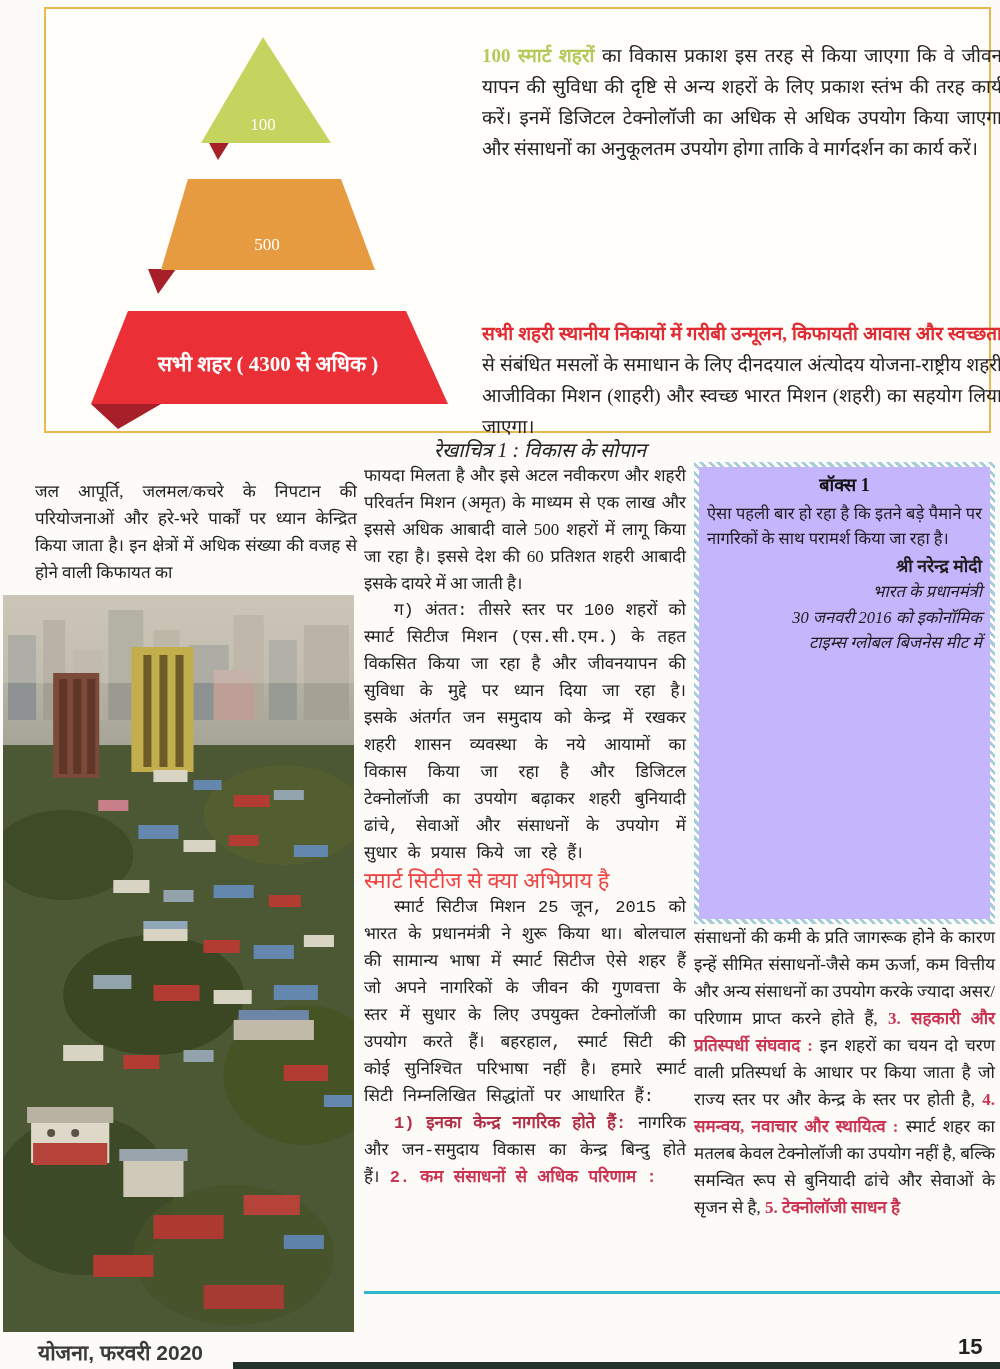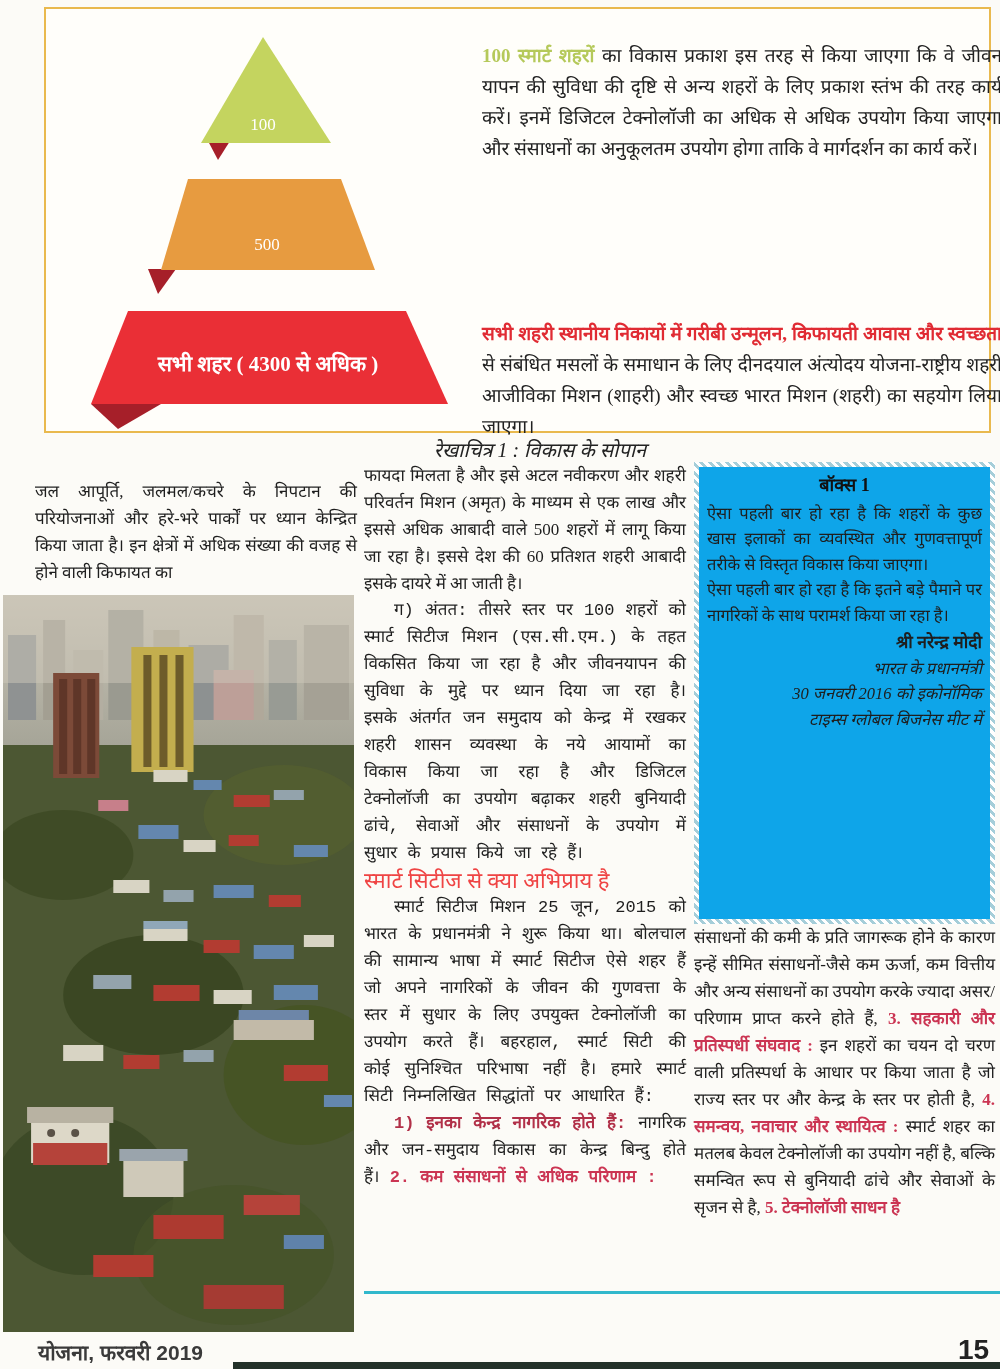--- a/index.html
+++ b/index.html
@@ -26,34 +26,34 @@
   .indent{text-indent:30px;font-family:Liberation Mono, monospace;}
   .subhead{color:#ef4444;font-weight:normal;font-size:22px;margin:2px 0;}
   .pt-dark{color:#b13048;font-weight:bold;}
   .pt-red{color:#cb3553;font-weight:bold;}
   
   .photo{position:absolute;left:3px;top:595px;width:351px;height:737px;}
   .photo svg{width:100%;height:100%;display:block;}
   
   .box1{border:5px solid #a5ced9;
         border-image:repeating-linear-gradient(45deg,#a5ced9 0 3px,#ffffff 3px 6px) 5;
-        background:#0ea5e9;height:448px;padding:4px 8px 0 8px;overflow:hidden;
+        background:#c4b5fd;height:448px;padding:4px 8px 0 8px;overflow:hidden;
         font-size:16.5px;line-height:25.5px;}
   .box1 .box-title{text-align:center;font-weight:bold;font-size:18px;margin:2px 0 2px 0;color:#111;}
   .box1 p{margin:0;text-align:justify;}
   .attr-name{text-align:right;font-weight:bold;font-size:17.5px;margin-top:2px;}
   .attr-line{text-align:right;font-style:italic;}
   .after-box{margin-top:9px;}
   
   .footrule{position:absolute;left:364px;top:1291px;width:636px;height:3px;background:#31b8cc;}
   .footnote{position:absolute;left:364px;top:1300px;width:632px;font-size:16px;color:#222;}
   .journal{position:absolute;left:38px;top:1338px;font-family:"Liberation Sans",sans-serif;
       font-weight:bold;font-size:21px;color:#3a3a3a;}
   .pageno{position:absolute;left:958px;top:1334px;font-family:"Liberation Sans",sans-serif;
-      font-weight:bold;font-size:28px;color:#222;}
+      font-weight:bold;font-size:22px;color:#222;}
   .bottom-bar{position:absolute;left:233px;top:1362px;width:767px;height:7px;background:#233129;}
   svg text{font-family:"Liberation Serif", serif;}
 </style>
 </head>
 <body>
 
 <div class="page">
 
   <div class="figure-box">
 
@@ -175,28 +175,27 @@
     <p>फायदा मिलता है और इसे अटल नवीकरण और शहरी परिवर्तन मिशन (अमृत) के माध्यम से एक लाख और इससे अधिक आबादी वाले 500 शहरों में लागू किया जा रहा है। इससे देश की 60 प्रतिशत शहरी आबादी इसके दायरे में आ जाती है।</p>
     <p class="indent">ग) अंतत: तीसरे स्तर पर 100 शहरों को स्मार्ट सिटीज मिशन (एस.सी.एम.) के तहत विकसित किया जा रहा है और जीवनयापन की सुविधा के मुद्दे पर ध्यान दिया जा रहा है। इसके अंतर्गत जन समुदाय को केन्द्र में रखकर शहरी शासन व्यवस्था के नये आयामों का विकास किया जा रहा है और डिजिटल टेक्नोलॉजी का उपयोग बढ़ाकर शहरी बुनियादी ढांचे, सेवाओं और संसाधनों के उपयोग में सुधार के प्रयास किये जा रहे हैं।</p>
     <p class="subhead">स्मार्ट सिटीज से क्या अभिप्राय है</p>
     <p class="indent">स्मार्ट सिटीज मिशन 25 जून, 2015 को भारत के प्रधानमंत्री ने शुरू किया था। बोलचाल की सामान्य भाषा में स्मार्ट सिटीज ऐसे शहर हैं जो अपने नागरिकों के जीवन की गुणवत्ता के स्तर में सुधार के लिए उपयुक्त टेक्नोलॉजी का उपयोग करते हैं। बहरहाल, स्मार्ट सिटी की कोई सुनिश्चित परिभाषा नहीं है। हमारे स्मार्ट सिटी निम्नलिखित सिद्धांतों पर आधारित हैं:</p>
     <p class="indent"><span class="pt-dark">1) इनका केन्द्र नागरिक होते हैं:</span><span> नागरिक और जन-समुदाय विकास का केन्द्र बिन्दु होते हैं। </span><span class="pt-red">2. कम संसाधनों से अधिक परिणाम :</span></p>
   </div>
 
   <div class="col col3">
     <div class="box1">
       <div class="box-title">बॉक्स 1</div>
-      <p>ऐसा पहली बार हो रहा है कि शहरों के कुछ खास इलाकों का व्यवस्थित और गुणवत्तापूर्ण तरीके से विस्तृत विकास किया जाएगा।</p>
       <p>ऐसा पहली बार हो रहा है कि इतने बड़े पैमाने पर नागरिकों के साथ परामर्श किया जा रहा है।</p>
       <div class="attr-name">श्री नरेन्द्र मोदी</div>
       <div class="attr-line">भारत के प्रधानमंत्री</div>
       <div class="attr-line">30 जनवरी 2016 को इकोनॉमिक</div>
       <div class="attr-line">टाइम्स ग्लोबल बिजनेस मीट में</div>
     </div>
     <p class="after-box"><span>संसाधनों की कमी के प्रति जागरूक होने के कारण इन्हें सीमित संसाधनों-जैसे कम ऊर्जा, कम वित्तीय और अन्य संसाधनों का उपयोग करके ज्यादा असर/परिणाम प्राप्त करने होते हैं, </span><span class="pt-red">3. सहकारी और प्रतिस्पर्धी संघवाद : </span><span>इन शहरों का चयन दो चरण वाली प्रतिस्पर्धा के आधार पर किया जाता है जो राज्य स्तर पर और केन्द्र के स्तर पर होती है, </span><span class="pt-red">4. समन्वय, नवाचार और स्थायित्व : </span><span>स्मार्ट शहर का मतलब केवल टेक्नोलॉजी का उपयोग नहीं है, बल्कि समन्वित रूप से बुनियादी ढांचे और सेवाओं के सृजन से है, </span><span class="pt-red">5. टेक्नोलॉजी साधन है</span></p>
   </div>
 
   <div class="footrule"></div>
-  <div class="journal">योजना, फरवरी 2019</div>
+  <div class="journal">योजना, फरवरी 2020</div>
   <div class="pageno">15</div>
   <div class="bottom-bar"></div>
 
 </div>
 
 </body></html>

